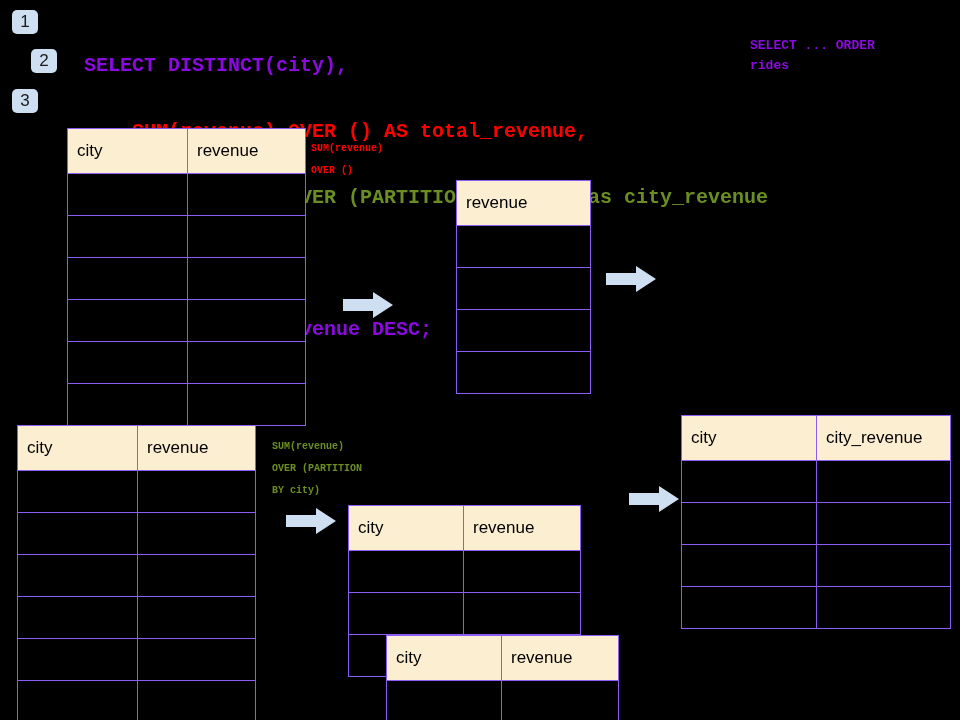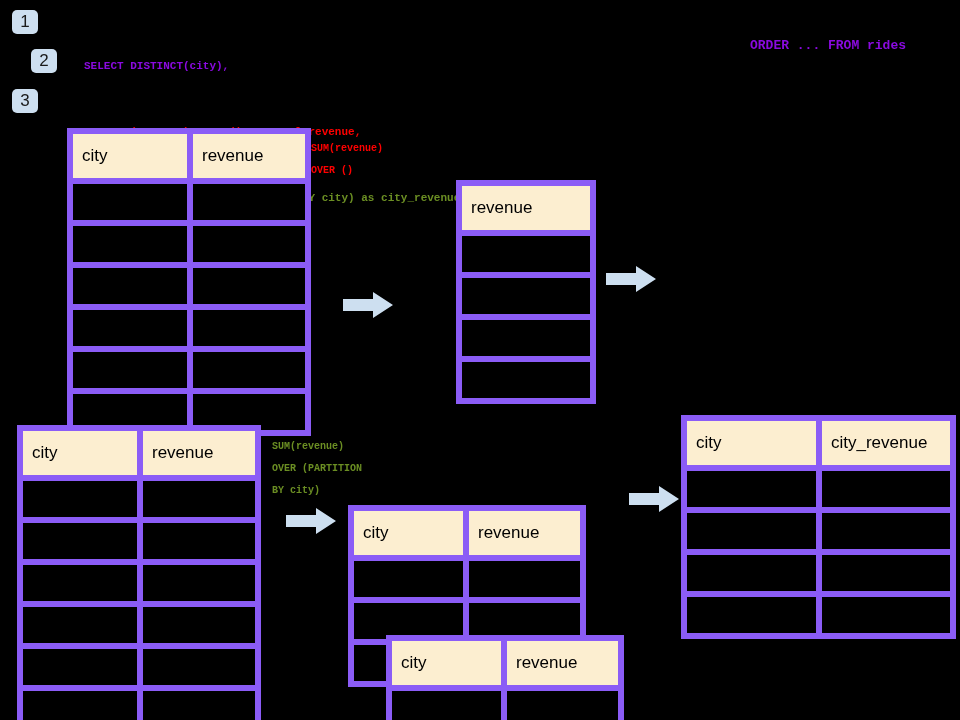--- a/index.html
+++ b/index.html
@@ -27,21 +27,21 @@
     line-height: 24px;
     text-align: center;
     width: 26px;
     height: 24px;
   }
 
   
   .sql {
     position: absolute;
     font-family: "Liberation Mono", monospace;
-    font-size: 11px;
+    font-size: 20px;
     font-weight: bold;
     white-space: pre;
     letter-spacing: 0px;
     line-height: 22px;
   }
   .c-purple { color: #8a0ae0; }
   .c-red    { color: #ff0000; }
   .c-green  { color: #6b8e23; }
 
   .sql-line { display: block; }
@@ -68,21 +68,21 @@
   }
 
   
   .tbl {
     position: absolute;
     border-collapse: collapse;
     table-layout: fixed;
     background: #000000;
   }
   .tbl th, .tbl td {
-    border: 6px solid #8b5cf6;
+    border: 1px solid #8b5cf6;
     padding: 12px;
     margin: 16px;
   }
   .tbl th {
     background: #fceed0;
     color: #000000;
     font-family: "Liberation Sans", sans-serif;
     font-weight: normal;
     font-size: 17px;
     text-align: left;
@@ -113,21 +113,21 @@
   <div class="badge" style="left:12px; top:89px;">3</div>
 
   <div class="sql" style="left:84px; top:11px;">
     <span class="sql-line c-purple">SELECT DISTINCT(city),</span>
     <span class="sql-line c-red">    SUM(revenue) OVER () AS total_revenue,</span>
     <span class="sql-line c-green">    SUM(revenue) OVER (PARTITION BY city) as city_revenue</span>
     <span class="sql-line c-purple">  FROM rides</span>
     <span class="sql-line c-purple">  ORDER by city_revenue DESC;</span>
   </div>
 
-  <div class="sql-aside" style="left:750px; top:36px;">ORDER ... FROM rides</div>
+  <div class="sql-aside" style="left:750px; top:36px;">SELECT ... ORDER rides</div>
 
   <div class="annot" style="left:311px; top:138px; color:#ff0000;">SUM(revenue)
 OVER ()</div>
 
   <div class="annot" style="left:272px; top:436px; color:#6b8e23;">SUM(revenue)
 OVER (PARTITION
 BY city)</div>
 
   <table class="tbl" style="left:67px; top:128px; width:238px;">
     <colgroup>

